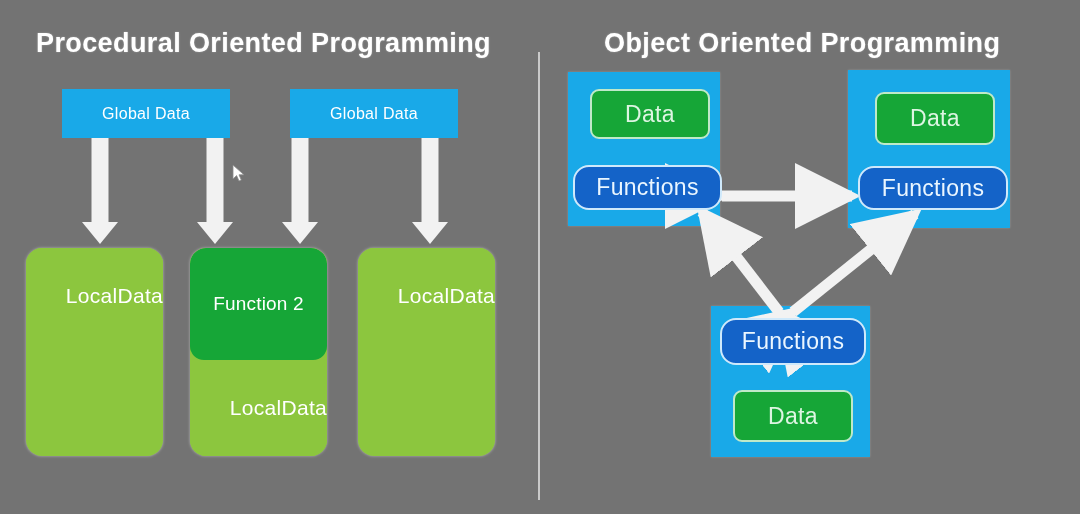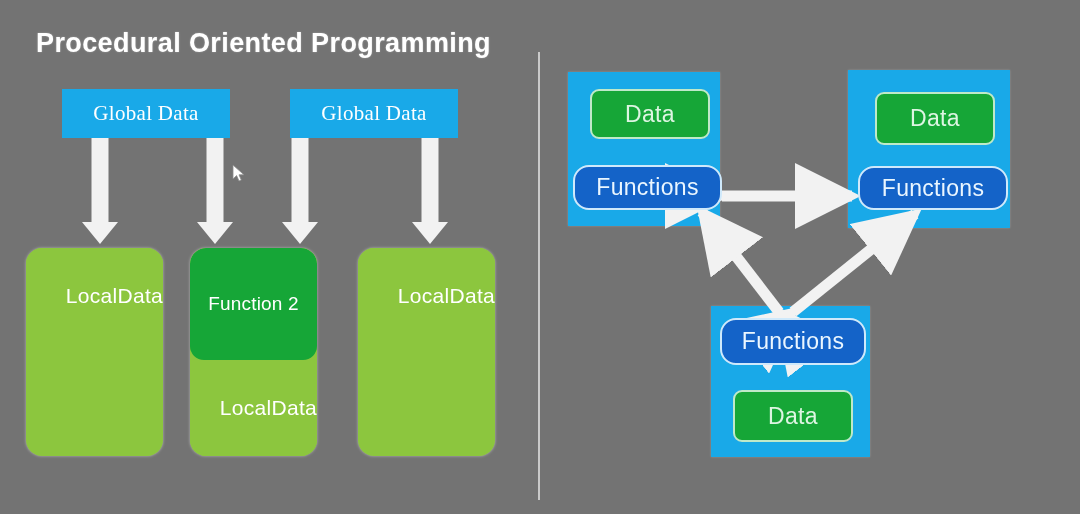--- a/index.html
+++ b/index.html
@@ -41,26 +41,25 @@
     height: 448px;
     background: #d9d9d9;
     opacity: 0.85;
   }
 
   
   .global-data {
     position: absolute;
     background: #19a9e8;
     color: #ffffff;
-    font-size: 21px;
-    display: flex;
-    align-items: center;
-    justify-content: center;
-    letter-spacing: 0.3px;
-    font-family: Liberation Serif, serif;
+    font-size: 16px;
+    display: flex;
+    align-items: center;
+    justify-content: center;
+    letter-spacing: 0.3px;
   }
   #global-data-1 { left: 62px;  top: 89px; width: 168px; height: 49px; }
   #global-data-2 { left: 290px; top: 89px; width: 168px; height: 49px; }
 
   .fn-card {
     position: absolute;
     border-radius: 16px;
     overflow: hidden;
     background: #8cc63e;
     box-shadow: 0 0 3px rgba(255,255,255,0.5);
@@ -82,21 +81,21 @@
     display: flex;
     flex-direction: row;
     align-items: center;
     justify-content: flex-end;
     color: #ffffff;
     font-size: 21px;
     line-height: 1.45;
     letter-spacing: 0.3px;
   }
   #fn-card-1 { left: 26px;  top: 248px; width: 137px; height: 208px; }
-  #fn-card-2 { left: 190px; top: 248px; width: 127px; height: 208px; }
+  #fn-card-2 { left: 190px; top: 248px; width: 137px; height: 208px; }
   #fn-card-3 { left: 358px; top: 248px; width: 137px; height: 208px; }
 
   
   .v-arrow { position: absolute; }
   .v-arrow .shaft {
     position: absolute;
     left: 50%;
     top: 0;
     transform: translateX(-50%);
     width: 17px;
@@ -173,20 +172,21 @@
     height: 18px;
   }
 </style>
 </head>
 <body>
 
 <div id="canvas">
 
   <div class="panel-title" id="title-left">Procedural Oriented Programming</div>
 
+  <div class="panel-title" id="title-right">Object Oriented Programming</div>
 
   <div id="divider"></div>
 
   <div class="global-data" id="global-data-1">Global Data</div>
 
   <div class="global-data" id="global-data-2">Global Data</div>
 
   <div class="v-arrow" style="left:82px; top:138px; width:36px; height:106px;">
     <div class="shaft" style="height:84px;"></div>
     <div class="head" style="top:84px;"></div>

